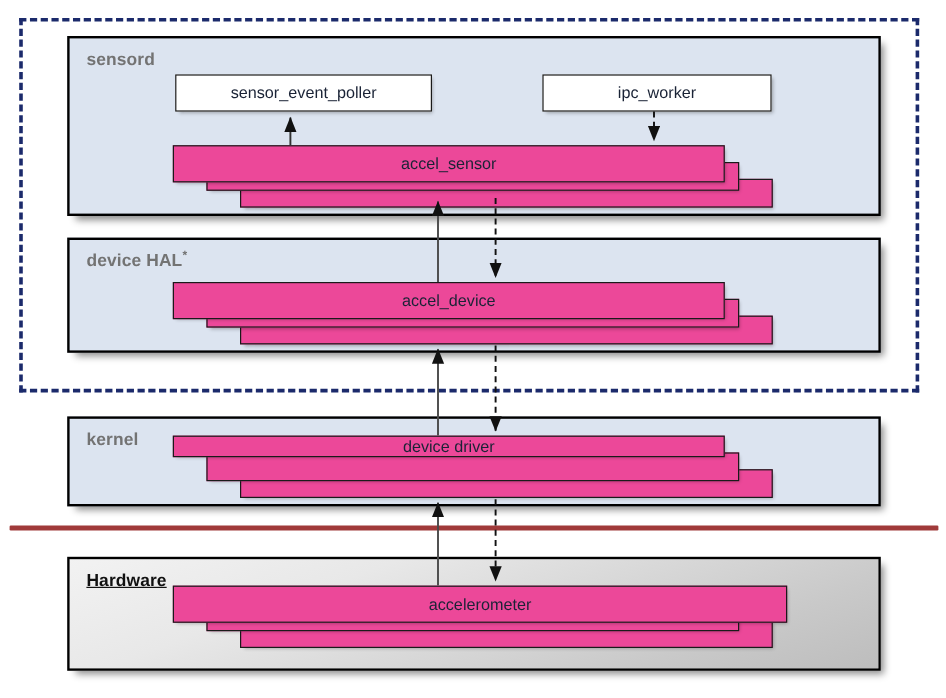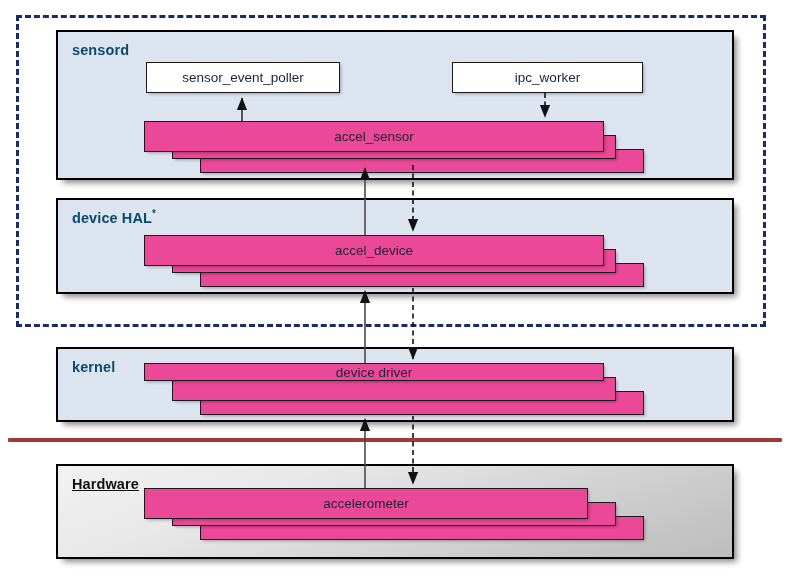--- a/index.html
+++ b/index.html
@@ -37,21 +37,21 @@
   }
   .layer.gray {
     background: linear-gradient(160deg, #f2f2f2 0%, #e8e8e8 30%, #c9c9c9 78%, #bdbdbd 100%);
   }
   .layer-title {
     position: absolute;
     left: 14px;
     top: 10px;
     font-size: 14.5px;
     font-weight: bold;
-    color: #0c4a6e;
+    color: #737373;
     letter-spacing: 0.1px;
     white-space: nowrap;
   }
   .layer.gray .layer-title {
     color: #111111;
     text-decoration: underline;
   }
   .layer-title sup {
     font-size: 10px;
     vertical-align: super;
@@ -107,21 +107,21 @@
 <body>
 
 <div id="canvas">
 
   <div class="dashed-region" style="left:16px; top:15px; width:750px; height:312px;"></div>
 
   <div class="layer blue" style="left:56px; top:30px; width:678px; height:150px;">
     <div class="layer-title"><span>sensord</span></div>
   </div>
 
-  <div class="box" style="left:146px; top:62px; width:194px; height:31px;">sensor_event_poller</div>
+  <div class="box" style="left:146px; top:62px; width:214px; height:31px;">sensor_event_poller</div>
 
   <div class="box" style="left:452px; top:62px; width:191px; height:31px;">ipc_worker</div>
 
   <div class="stack" style="left:144px; top:121px; width:500px; height:52px;">
     <div class="sheet" style="left:56px; top:28px; width:444px; height:24px;"></div>
     <div class="sheet" style="left:28px; top:14px; width:444px; height:24px;"></div>
     <div class="sheet front" style="left:0px; top:0px; width:460px; height:31px;">accel_sensor</div>
   </div>
 
   <div class="layer blue" style="left:56px; top:198px; width:678px; height:96px;">
@@ -146,21 +146,21 @@
 
   <div class="red-rule" style="left:8px; top:438px; width:774px; height:4px;"></div>
 
   <div class="layer gray" style="left:56px; top:464px; width:678px; height:95px;">
     <div class="layer-title"><span>Hardware</span></div>
   </div>
 
   <div class="stack" style="left:144px; top:488px; width:500px; height:52px;">
     <div class="sheet" style="left:56px; top:28px; width:444px; height:24px;"></div>
     <div class="sheet" style="left:28px; top:14px; width:444px; height:24px;"></div>
-    <div class="sheet front" style="left:0px; top:0px; width:444px; height:31px;">accelerometer</div>
+    <div class="sheet front" style="left:0px; top:0px; width:512px; height:31px;">accelerometer</div>
   </div>
 
   <svg class="conn" style="left:0; top:0;" width="788" height="582" viewBox="0 0 788 582">
     <defs>
       <marker id="arrow-solid" markerWidth="9" markerHeight="9" refX="7.6" refY="3.2" orient="auto" markerUnits="strokeWidth">
         <path d="M0,0 L8,3.2 L0,6.4 z" fill="#111111"></path>
       </marker>
       <marker id="arrow-solid-down" markerWidth="9" markerHeight="9" refX="7.6" refY="3.2" orient="auto" markerUnits="strokeWidth">
         <path d="M0,0 L8,3.2 L0,6.4 z" fill="#111111"></path>
       </marker>

